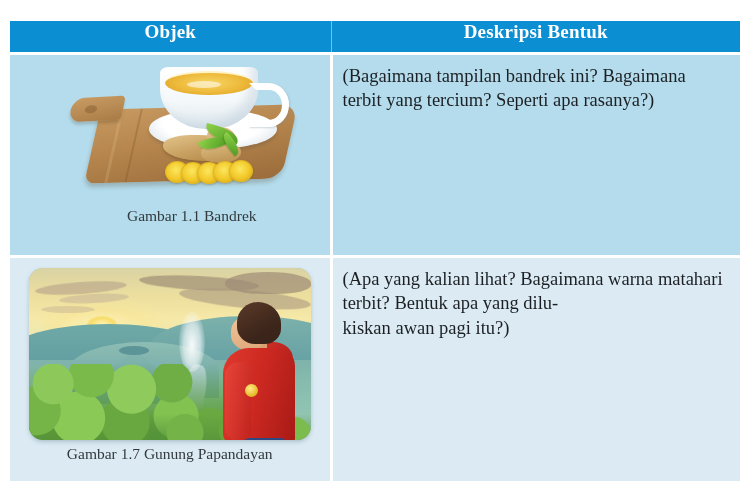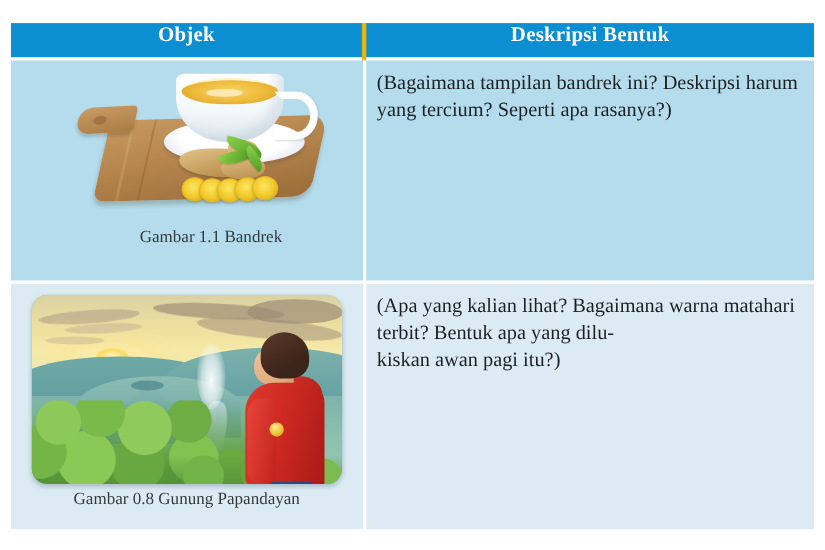--- a/index.html
+++ b/index.html
@@ -35,21 +35,21 @@
   
   .th-cell {
     background: #0b8ed2;
     height: 31px;
     text-align: center;
     vertical-align: middle;
     color: #ffffff;
     font-weight: bold;
     font-size: 19px;
     letter-spacing: 0.2px;
-    border-right: 4px solid #eab308;
+    border-right: 1px solid #eab308;
   }
   .th-cell.last { border-right: none; }
   .col-objek { width: 321px; }
   .col-desk  { width: 409px; }
 
   
   .row1 .cell { background: #b4dcec; }
   .row2 .cell { background: #dcebf3; }
   .cell {
     border-right: 3px solid #ffffff;
@@ -481,21 +481,21 @@
               <div class="gslice s2"></div>
               <div class="gslice s3"></div>
               <div class="gslice s4"></div>
               <div class="gslice s5"></div>
             </div>
 
             <div class="caption">Gambar 1.1 Bandrek</div>
           </div>
         </td>
         <td class="cell last">
-          <div class="desc-text">(Bagaimana tampilan bandrek ini? Deskripsi harum yang tercium? Seperti apa rasanya?)</div>
+          <div class="desc-text">(Bagaimana tampilan bandrek ini? Bagaimana terbit yang tercium? Seperti apa rasanya?)</div>
         </td>
       </tr>
 
       <tr class="row2">
         <td class="cell obj-cell">
           <div class="obj-inner">
 
             <div class="mountain-art">
               <div class="sky"></div>
               <div class="sunglow"></div>
@@ -522,21 +522,21 @@
                 <div class="p-face"></div>
                 <div class="p-hair"></div>
                 <div class="p-body"></div>
                 <div class="p-arm">
                   <div class="p-badge"></div>
                 </div>
                 <div class="p-jeans"></div>
               </div>
             </div>
 
-            <div class="caption">Gambar 0.8 Gunung Papandayan</div>
+            <div class="caption">Gambar 1.7 Gunung Papandayan</div>
           </div>
         </td>
         <td class="cell last">
           <div class="desc-text">(Apa yang kalian lihat? Bagaimana warna matahari terbit? Bentuk apa yang dilu-
 kiskan awan pagi itu?)</div>
         </td>
       </tr>
 
     </tbody>
   </table>

